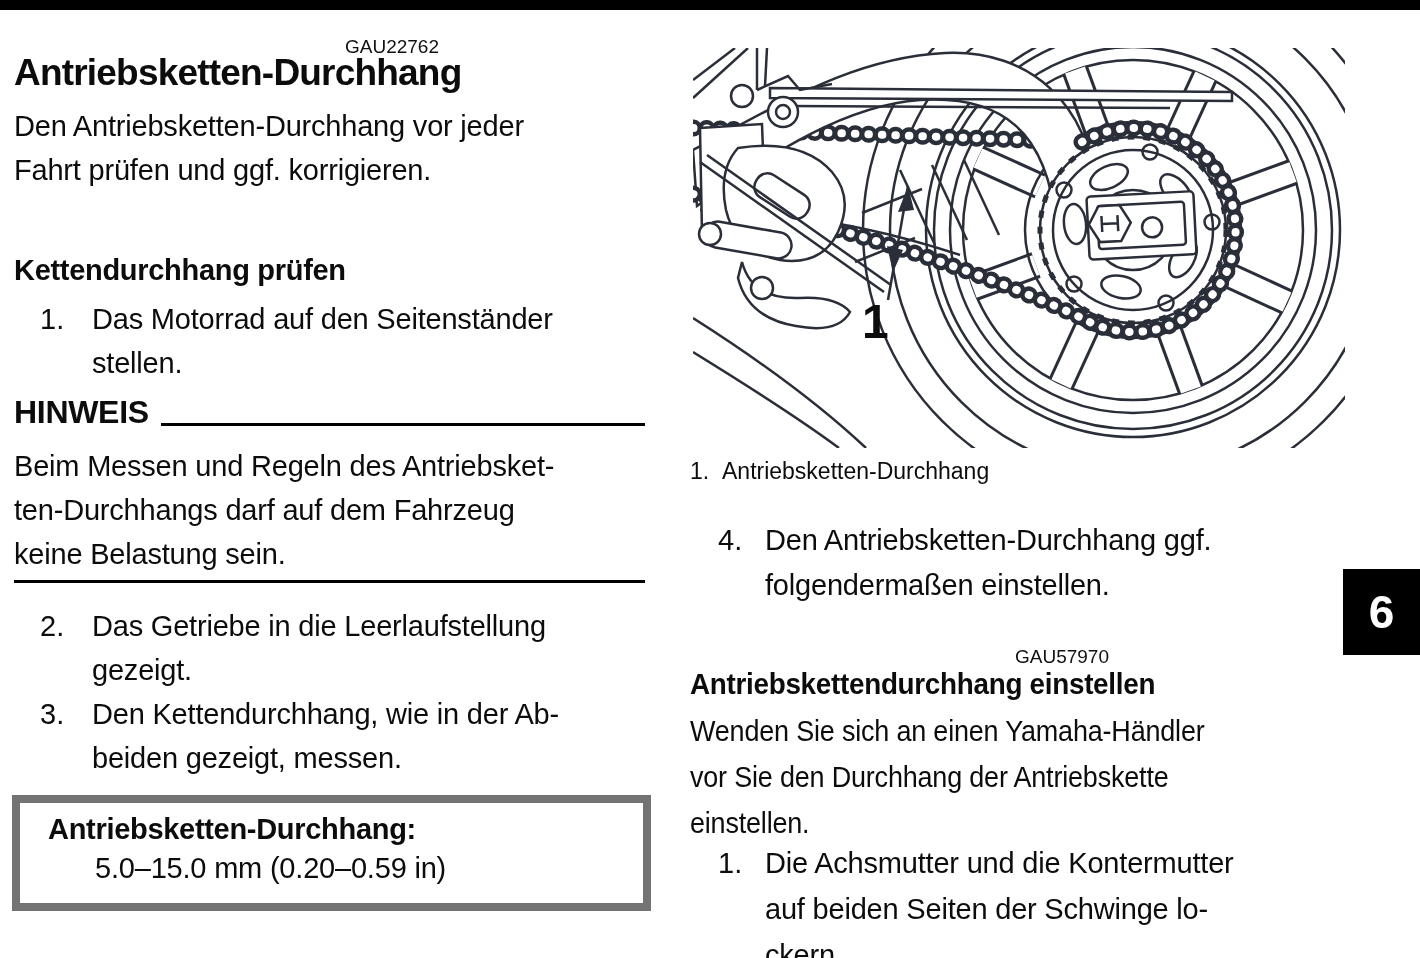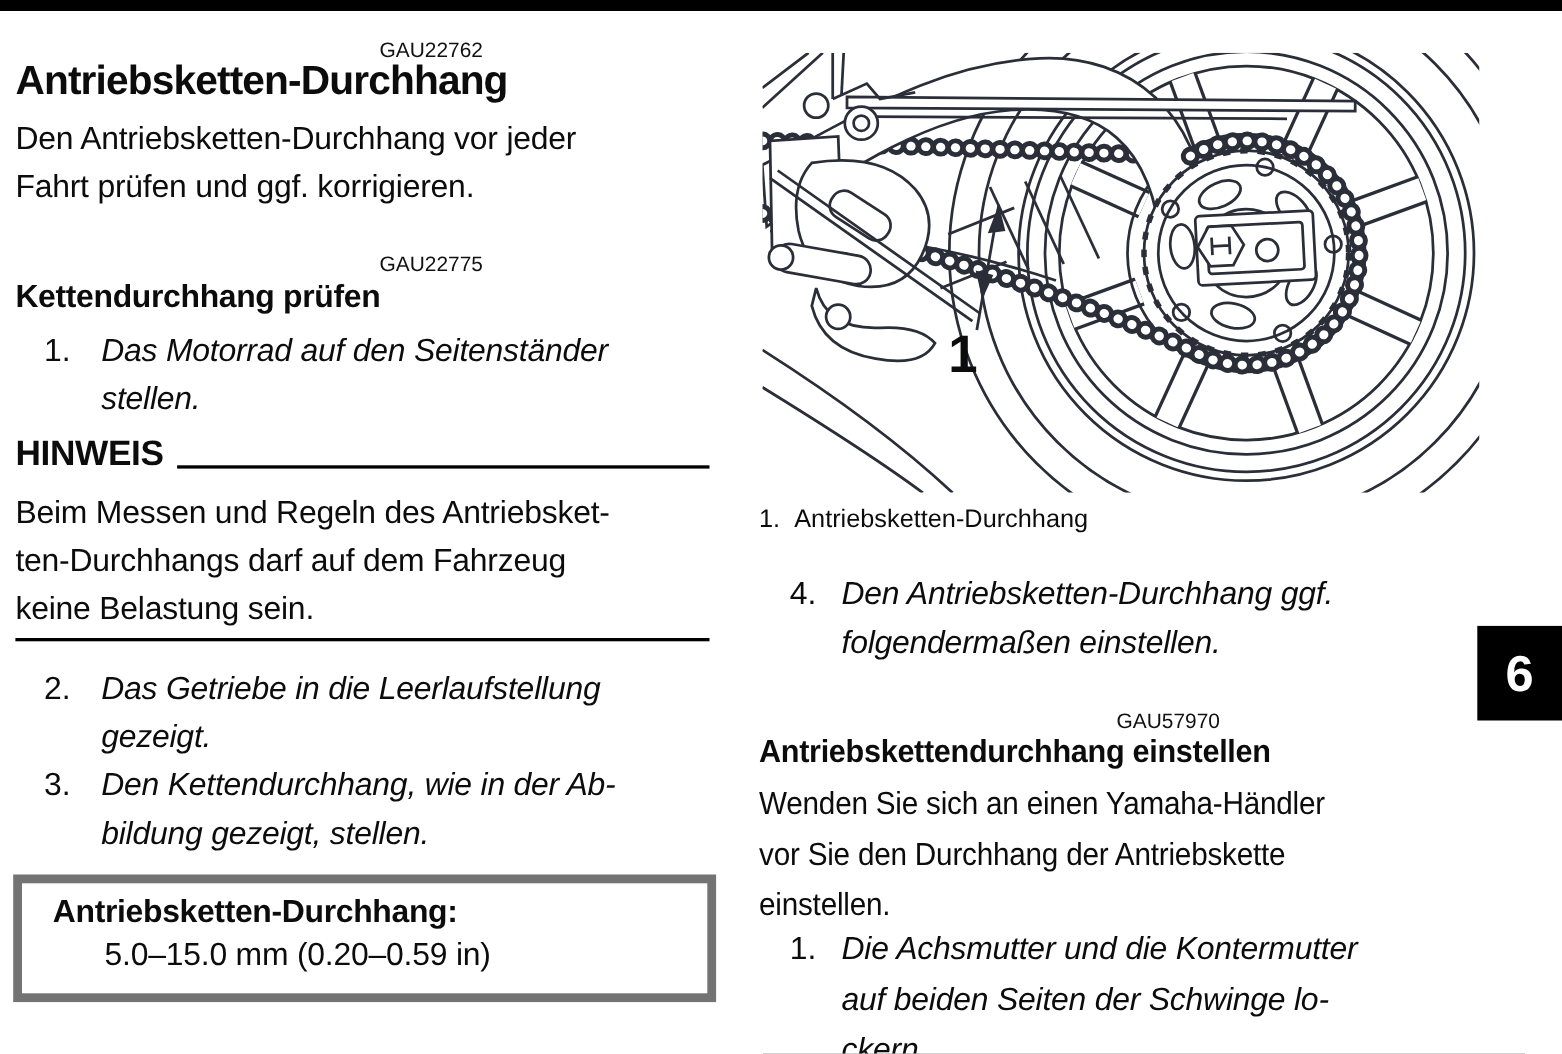--- a/index.html
+++ b/index.html
@@ -9,21 +9,21 @@
     margin:0 auto;
   }
   .abs { position:absolute; }
   .topbar { left:0; top:0; width:1420px; height:10px; background:#000; }
   .gau { font-size:19px; letter-spacing:0; color:#111; width:300px; }
   .h1 { font-size:37px; font-weight:bold; letter-spacing:-0.8px; }
   .h2 { font-size:29px; font-weight:bold; letter-spacing:-0.3px; }
   .body { font-size:29px; line-height:44px; white-space:pre-line; letter-spacing:-0.2px; }
   .li { display:flex; }
   .li .num { flex:none; width:52px; font-size:29px; line-height:44px; }
-  .li .txt { font-size:29px; line-height:44px; white-space:pre-line; letter-spacing:-0.2px;font-style:italic; }
+  .li .txt { font-size:29px; line-height:44px; white-space:pre-line; letter-spacing:-0.2px; }
   .hinweis { display:flex; align-items:flex-end; width:631px; }
   .hinweis .word { font-size:32px; font-weight:bold; letter-spacing:-0.3px; }
   .hinweis .rule { flex:1; height:3px; background:#000; margin:0 0 5px 12px; }
   .hr { height:3px; background:#000; width:631px; }
   .specbox { width:623px; height:100px; border:8px solid #737373; }
   .specbox .title { margin:10px 0 0 28px; font-size:29px; font-weight:bold; letter-spacing:-0.3px; }
   .specbox .value { margin:6px 0 0 75px; font-size:29px; letter-spacing:-0.2px; }
   .caption { display:flex; }
   .caption .num { flex:none; width:32px; font-size:23px; line-height:30px; }
   .caption .txt { font-size:23px; line-height:30px; }
@@ -43,21 +43,20 @@
 
   <div class="abs topbar"></div>
 
   <div class="abs gau" style="left:345px; top:36px;">GAU22762</div>
 
   <div class="abs h1" style="left:14px; top:52px;">Antriebsketten-Durchhang</div>
 
   <div class="abs body" style="left:14px; top:104px; width:631px;">Den Antriebsketten-Durchhang vor jeder
 Fahrt prüfen und ggf. korrigieren.</div>
 
-  <div class="abs gau" style="left:345px; top:230px;">GAU22775</div>
 
   <div class="abs h2" style="left:14px; top:254px;">Kettendurchhang prüfen</div>
 
   <div class="abs li" style="left:40px; top:297px; width:590px;">
     <span class="num">1.</span>
     <span class="txt">Das Motorrad auf den Seitenständer
 stellen.</span>
   </div>
 
   <div class="abs hinweis" style="left:14px; top:394px;">
@@ -73,21 +72,21 @@
 
   <div class="abs li" style="left:40px; top:604px; width:590px;">
     <span class="num">2.</span>
     <span class="txt">Das Getriebe in die Leerlaufstellung
 gezeigt.</span>
   </div>
 
   <div class="abs li" style="left:40px; top:692px; width:590px;">
     <span class="num">3.</span>
     <span class="txt">Den Kettendurchhang, wie in der Ab-
-bildung gezeigt, stellen.</span>
+beiden gezeigt, messen.</span>
   </div>
 
   <div class="abs specbox" style="left:12px; top:795px;">
     <div class="title">Antriebsketten-Durchhang:</div>
     <div class="value">5.0–15.0 mm (0.20–0.59 in)</div>
   </div>
 
   <figure class="abs diagram" style="left:693px; top:48px; width:652px; height:400px;">
     <svg width="652" height="400" viewBox="693 48 652 400">
       <defs>

